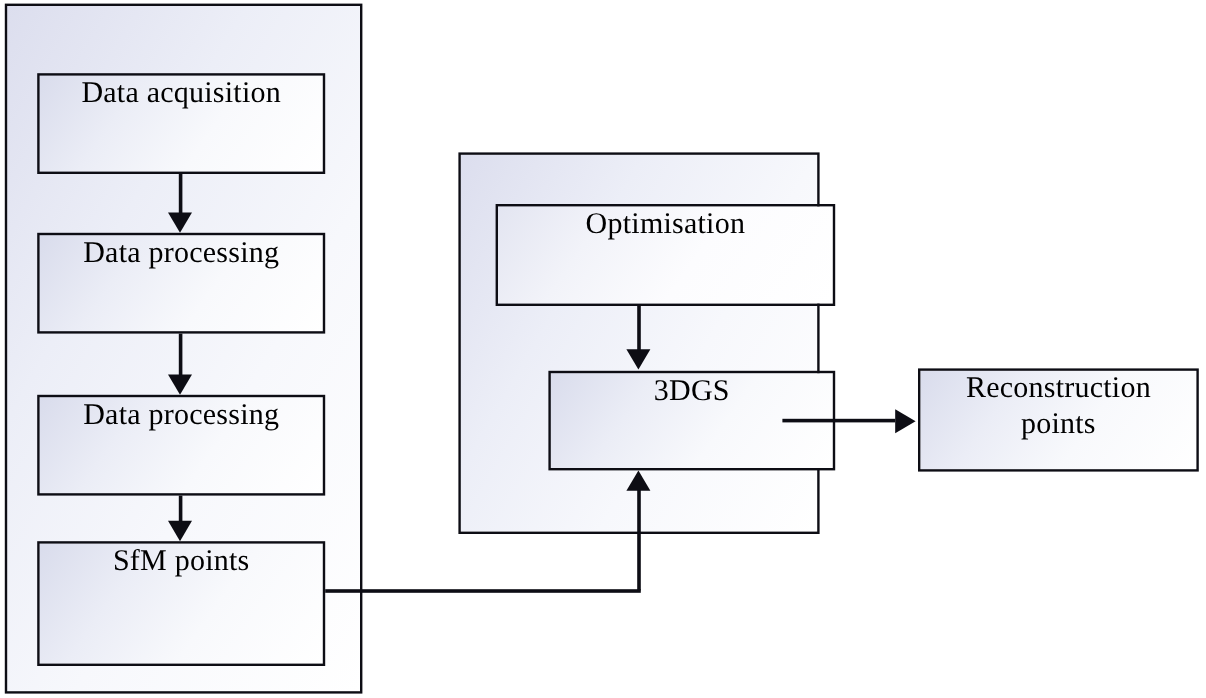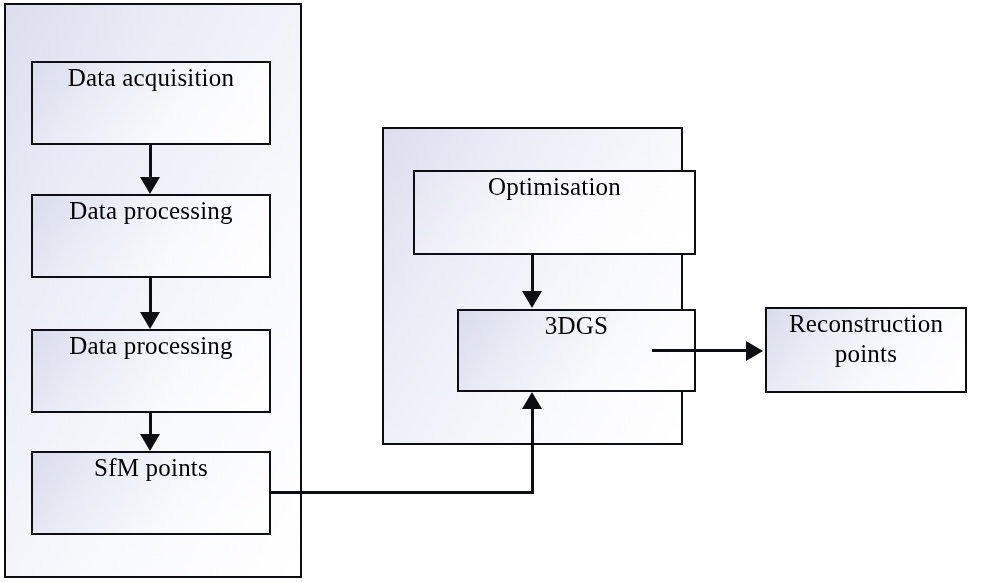--- a/index.html
+++ b/index.html
@@ -86,21 +86,21 @@
   </div>
 
   <div class="node" style="left:31px; top:194px; width:240px; height:84px;">
     <span class="label">Data processing</span>
   </div>
 
   <div class="node" style="left:31px; top:329px; width:240px; height:84px;">
     <span class="label">Data processing</span>
   </div>
 
-  <div class="node" style="left:31px; top:451px; width:240px; height:84px;">
+  <div class="node" style="left:31px; top:451px; width:240px; height:104px;">
     <span class="label">SfM points</span>
   </div>
 
   <div class="vline" style="left:149px; top:145px; height:36px;"></div>
   <div class="arrow-down" style="left:140px; top:177px;"></div>
 
   <div class="vline" style="left:149px; top:278px; height:38px;"></div>
   <div class="arrow-down" style="left:140px; top:312px;"></div>
 
   <div class="vline" style="left:149px; top:413px; height:25px;"></div>
@@ -116,21 +116,21 @@
     <span class="label">3DGS</span>
   </div>
 
   <div class="vline" style="left:531px; top:255px; height:40px;"></div>
   <div class="arrow-down" style="left:522px; top:291px;"></div>
 
   <div class="hline" style="left:271px; top:491px; width:263px;"></div>
   <div class="vline" style="left:531px; top:408px; height:84px;"></div>
   <div class="arrow-up" style="left:522px; top:392px;"></div>
 
-  <div class="node" style="left:765px; top:307px; width:202px; height:86px;">
+  <div class="node" style="left:765px; top:307px; width:234px; height:86px;">
     <span class="label">
       <span>Reconstruction</span>
       <br>
       <span>points</span>
     </span>
   </div>
 
   <div class="hline" style="left:652px; top:349px; width:94px;"></div>
   <div class="arrow-right" style="left:746px; top:341px;"></div>
 

